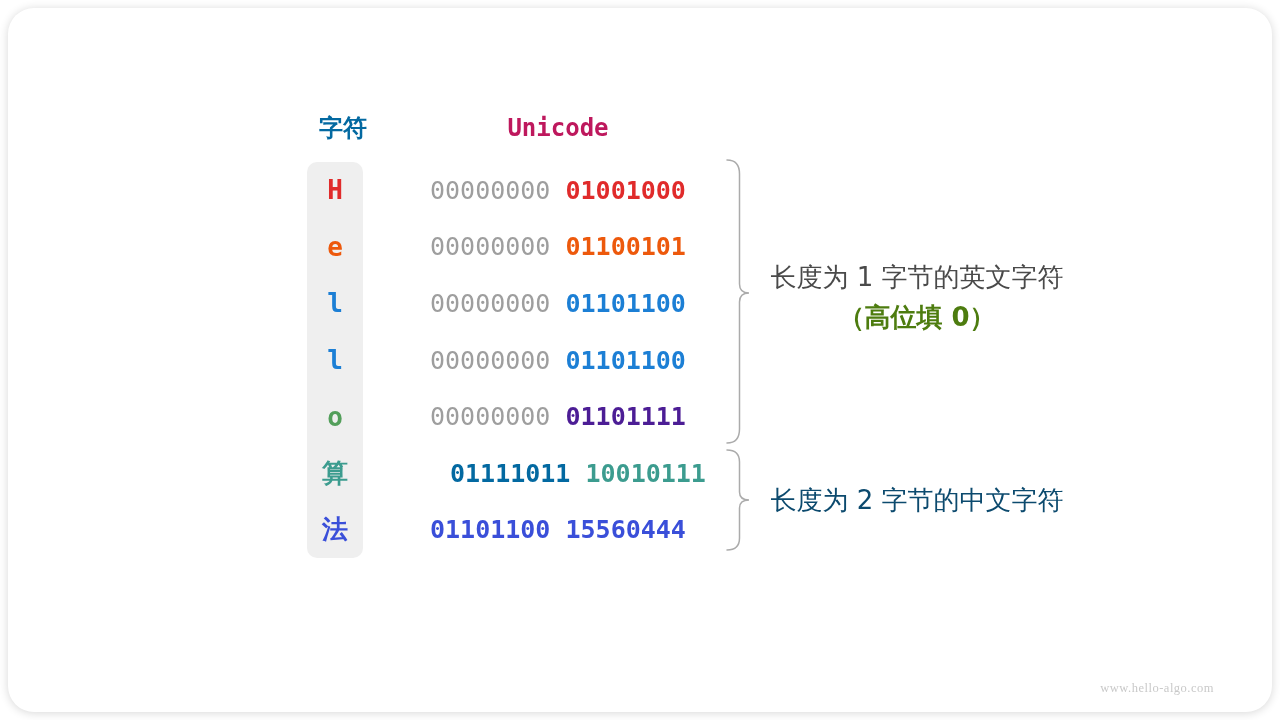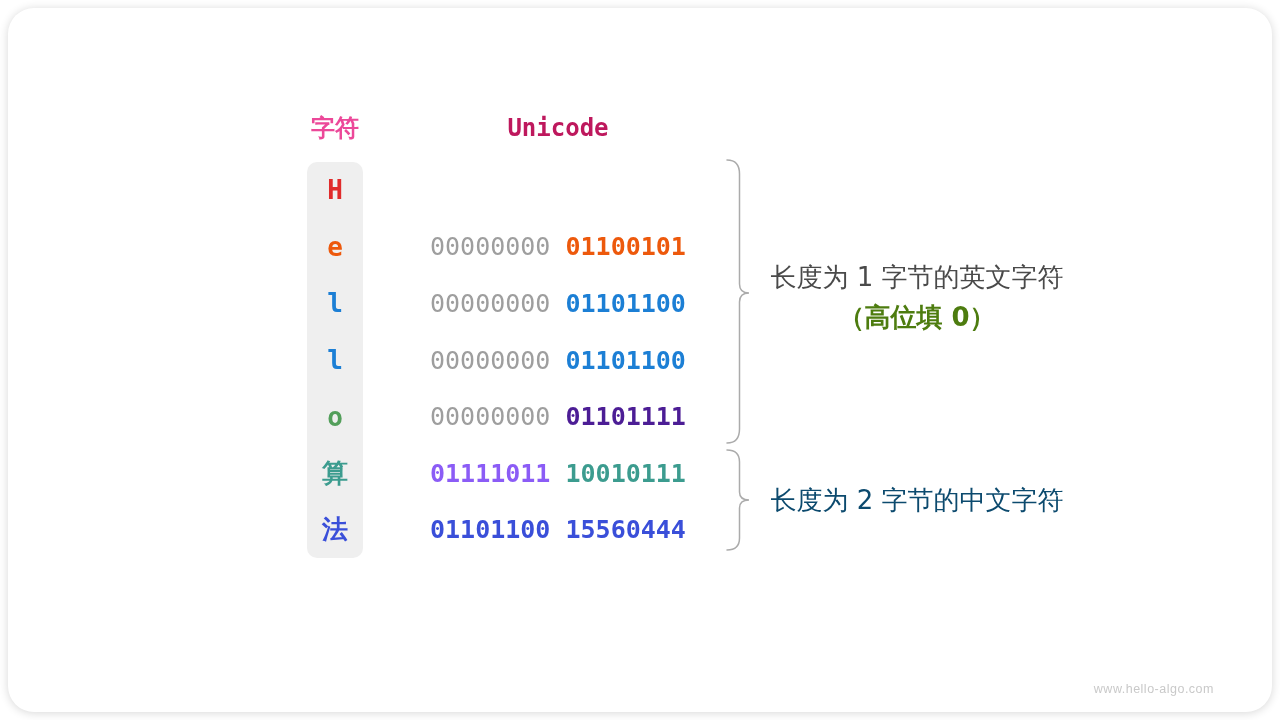--- a/index.html
+++ b/index.html
@@ -71,39 +71,40 @@
     font-size: 26px;
     line-height: 40px;
     font-weight: 500;
   }
   .ann-english { left: 749px; top: 249px; }
   .ann-chinese { left: 749px; top: 472px; }
   .ann-line2 { font-weight: 700; }
   .watermark {
     position: absolute;
     right: 58px; bottom: 16px;
-    font-family: Liberation Sans, sans-serif;
+    font-family: Liberation Serif, serif;
     font-size: 12.5px;
     letter-spacing: 0.5px;
   }
 </style>
 </head>
 <body>
 
 <div class="card">
 
-  <div class="hdr hdr-char" style="color: #ec4899;">字符</div>
+  <div class="hdr hdr-char" style="color: #0369a1; margin-left: 8px;">字符</div>
   <div class="hdr hdr-unicode" style="color: #be185d;">Unicode</div>
 
   <div class="char-col-bg" style="background-color: rgb(239, 239, 239);"></div>
 
   <div class="rows">
 
     <div class="row">
       <span class="char-cell" style="color: rgb(224, 43, 43);">H</span>
+      <span class="bin"><span style="color: rgb(158, 158, 158); font-weight: 400;">00000000</span> <span style="color: rgb(224, 43, 43); font-weight: 700;">01001000</span></span>
     </div>
 
     <div class="row">
       <span class="char-cell" style="color: rgb(237, 89, 12);">e</span>
       <span class="bin"><span style="color: rgb(158, 158, 158); font-weight: 400;">00000000</span> <span style="color: rgb(237, 89, 12); font-weight: 700;">01100101</span></span>
     </div>
 
     <div class="row">
       <span class="char-cell" style="color: rgb(28, 127, 213);">l</span>
       <span class="bin"><span style="color: rgb(158, 158, 158); font-weight: 400;">00000000</span> <span style="color: rgb(28, 127, 213); font-weight: 700;">01101100</span></span>
@@ -114,21 +115,21 @@
       <span class="bin"><span style="color: rgb(158, 158, 158); font-weight: 400;">00000000</span> <span style="color: rgb(28, 127, 213); font-weight: 700;">01101100</span></span>
     </div>
 
     <div class="row">
       <span class="char-cell" style="color: rgb(83, 159, 91);">o</span>
       <span class="bin"><span style="color: rgb(158, 158, 158); font-weight: 400;">00000000</span> <span style="color: #4c1d95; font-weight: 700;">01101111</span></span>
     </div>
 
     <div class="row">
       <span class="char-cell" style="color: rgb(60, 156, 143);">算</span>
-      <span class="bin"><span style="color: #8b5cf6; font-weight: 700;">01111011</span> <span style="color: rgb(60, 156, 143); font-weight: 700;">10010111</span></span>
+      <span class="bin"><span style="color: #0369a1; font-weight: 700; margin-left: 20px;">01111011</span> <span style="color: rgb(60, 156, 143); font-weight: 700;">10010111</span></span>
     </div>
 
     <div class="row">
       <span class="char-cell" style="color: rgb(58, 79, 217);">法</span>
       <span class="bin"><span style="color: rgb(58, 79, 217); font-weight: 700;">01101100</span> <span style="color: rgb(58, 79, 217); font-weight: 700;">15560444</span></span>
     </div>
 
   </div>
 
   <svg class="braces" width="1264" height="704" viewBox="0 0 1264 704">

